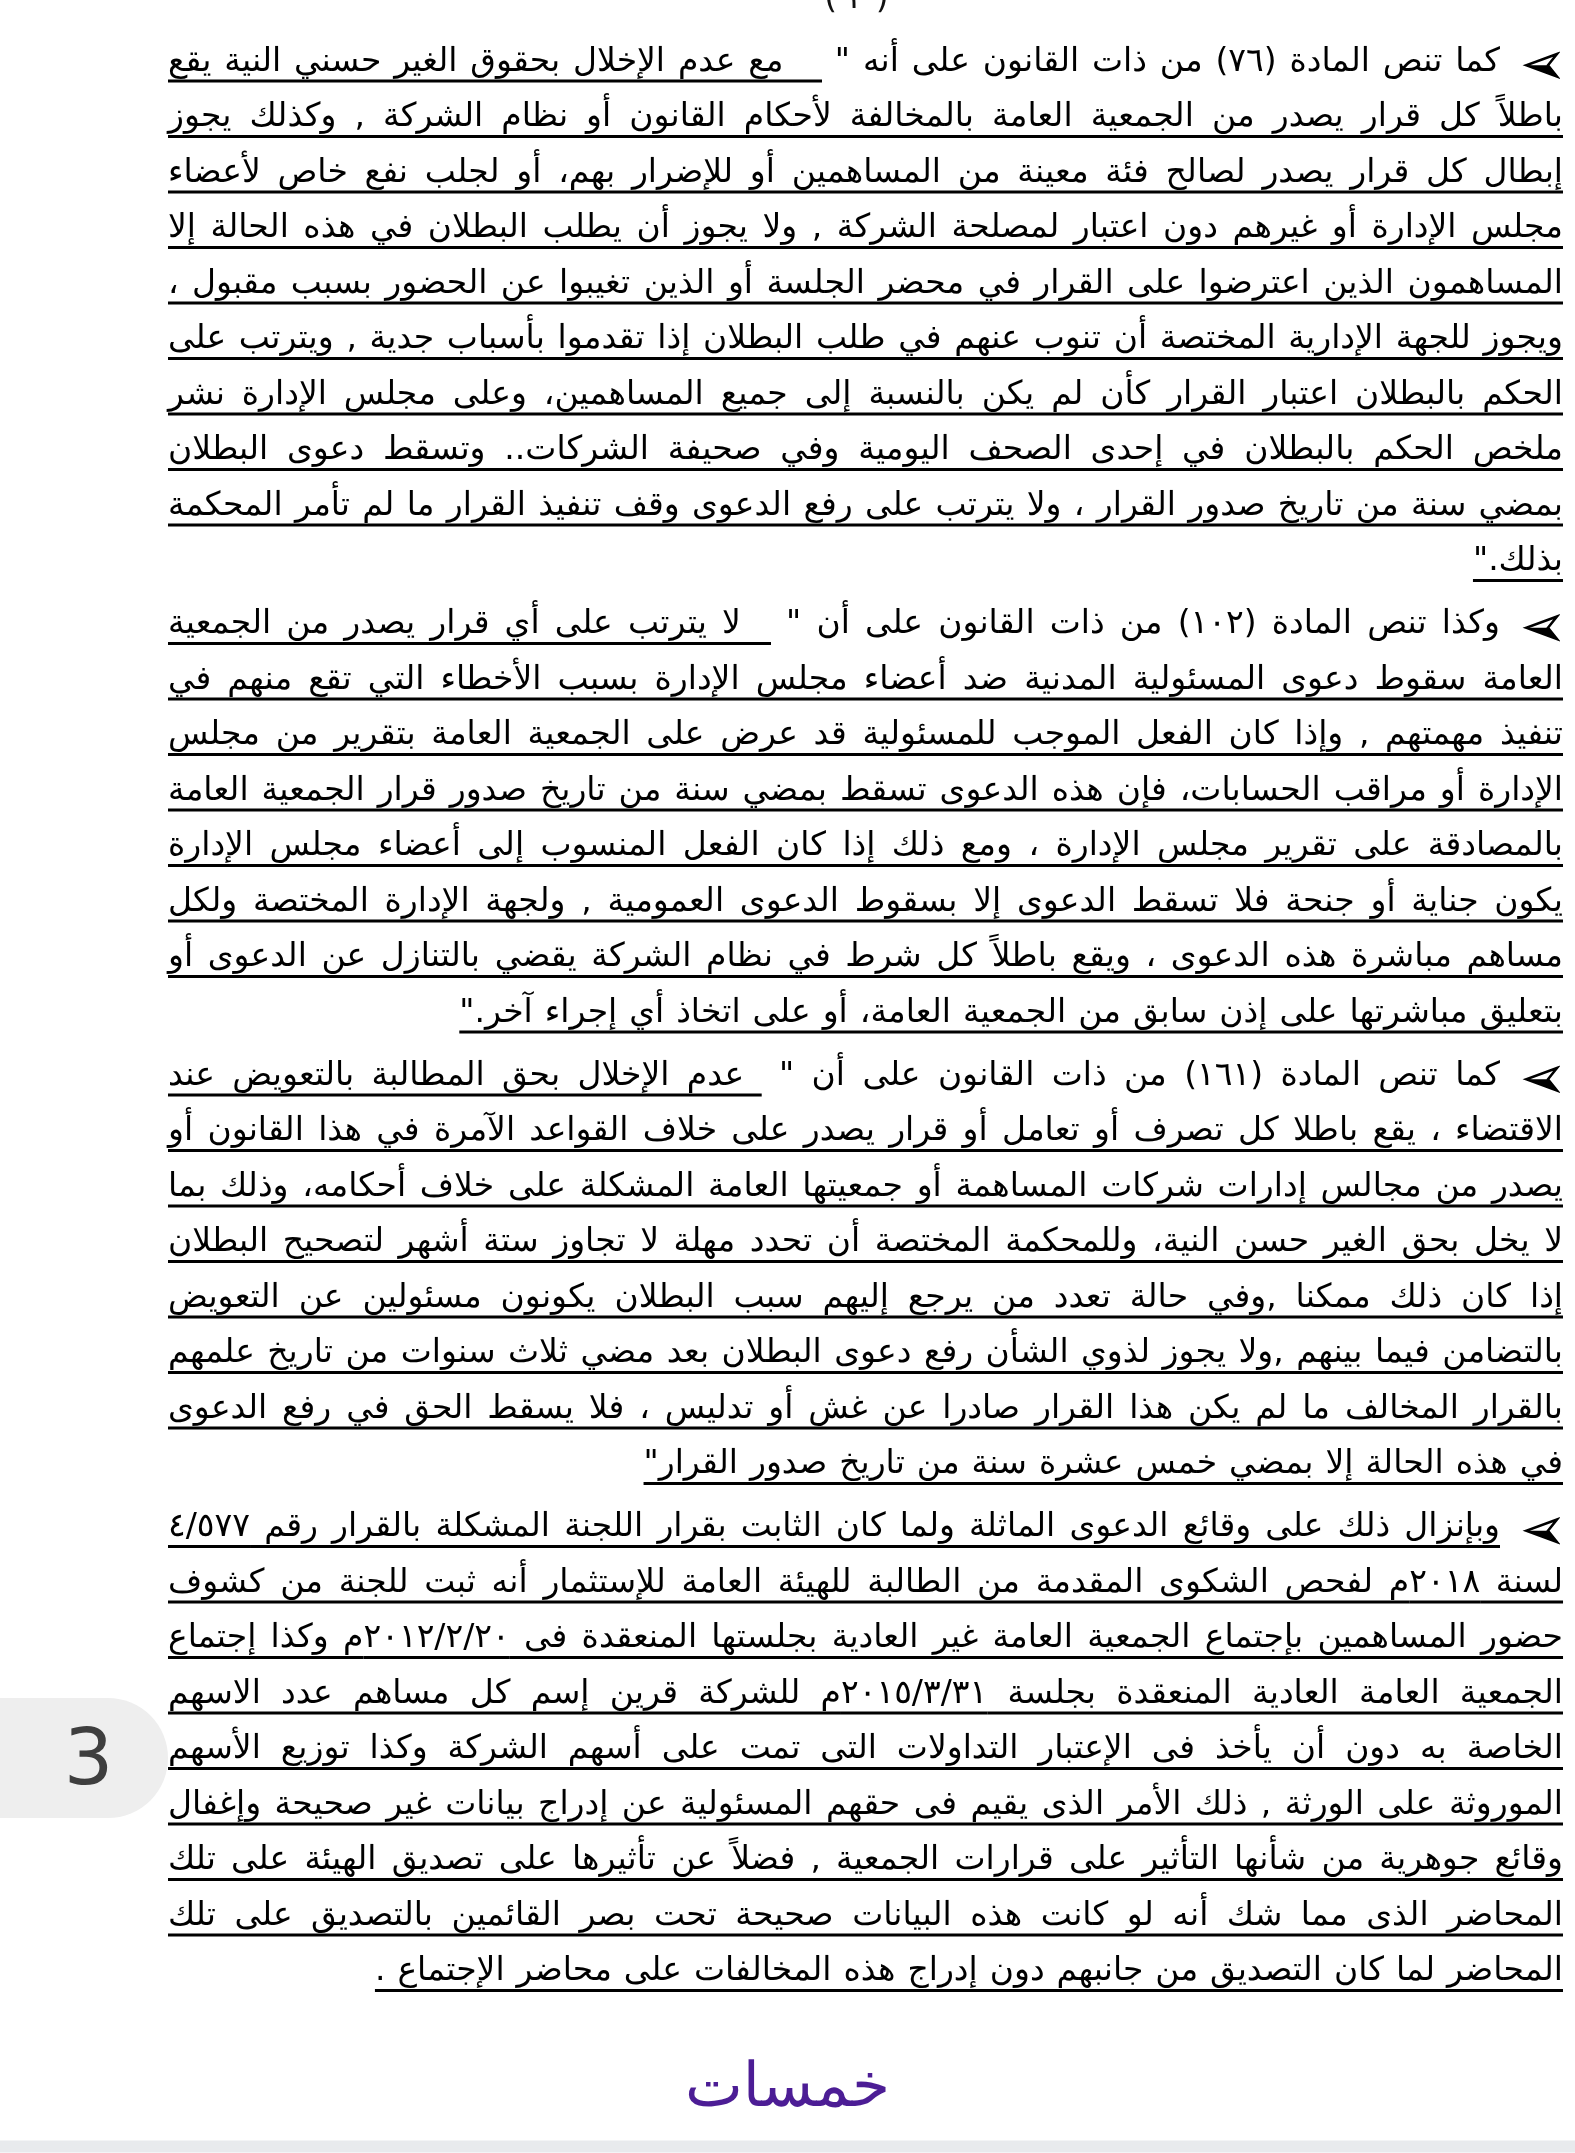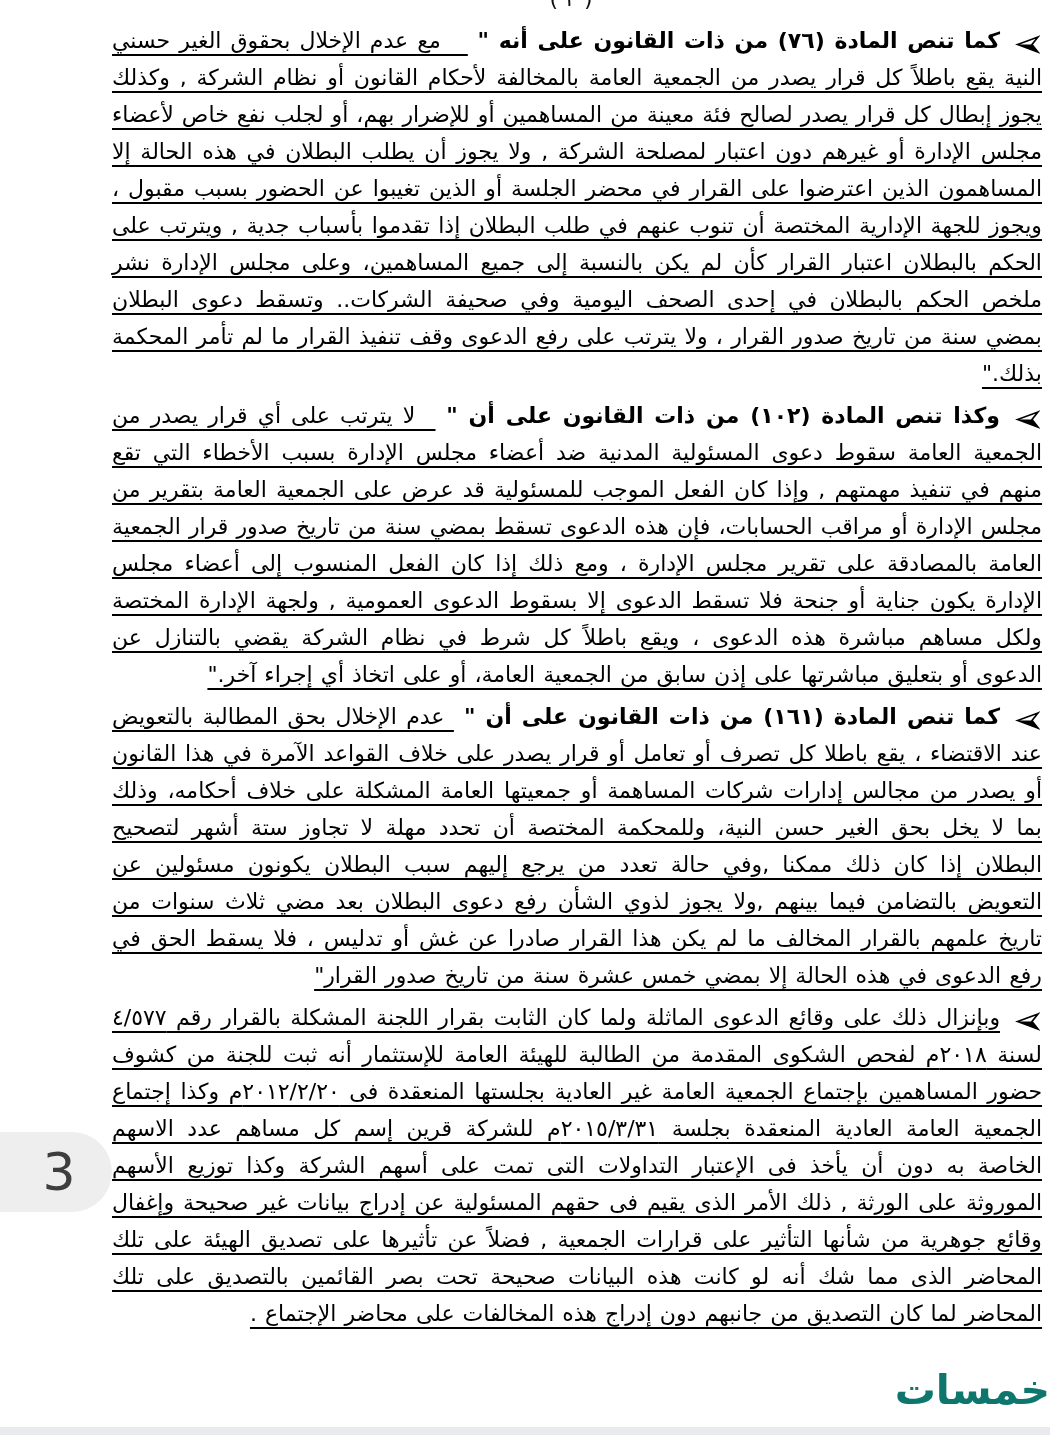--- a/index.html
+++ b/index.html
@@ -31,21 +31,21 @@
     font-size:22px;
     line-height:37px;
     text-indent:42px;          
     margin:0 0 5px 0;
     word-spacing:1px;
   }
   .bullet{
     position:absolute;top:7px;right:2px;width:26px;height:21px;
     text-indent:0;
   }
-  .intro{font-weight:700;}
+  .intro{font-weight:400;}
   .quote{
     font-weight:400;
     text-decoration:underline;
     text-decoration-thickness:2px;
     text-underline-offset:6px;
     text-decoration-skip-ink:none;
     -webkit-text-decoration-skip:none;
   }
 
   
@@ -54,22 +54,22 @@
     background:#eeeeee;border-radius:0 40px 40px 0;
     display:flex;align-items:center;justify-content:center;
   }
   .page-badge span{
     font-size:52px;color:#3e3e3e;padding-left:6px;line-height:1;
   }
 
   
   .watermark{
     position:absolute;top:1366px;left:0;right:0;
-    text-align:right;direction:rtl;
-    font-size:41px;font-weight:700;color:#0f766e;
+    text-align:center;direction:rtl;
+    font-size:41px;font-weight:400;color:#4c1d95;
     letter-spacing:1px;
     user-select:none;
   }
 
   
   .footer-bar{
     position:absolute;left:0;right:0;bottom:0;height:8px;
     background:#e8eaed;
   }
 </style>

